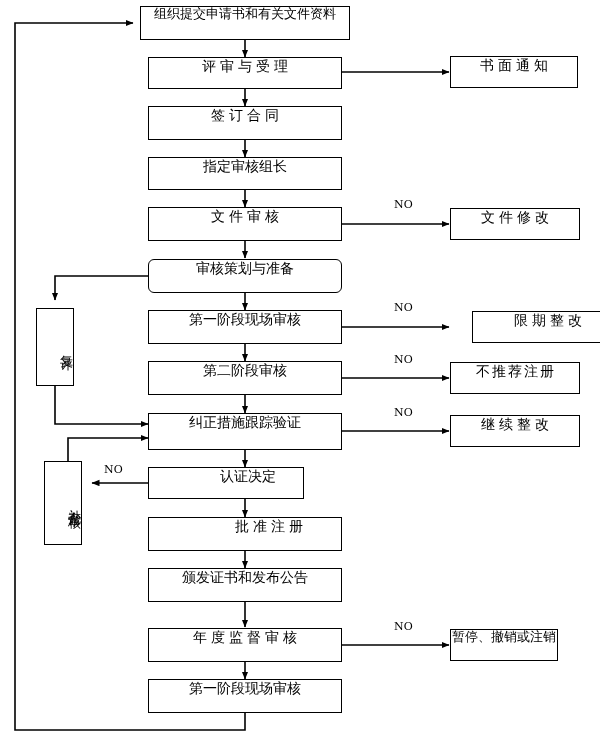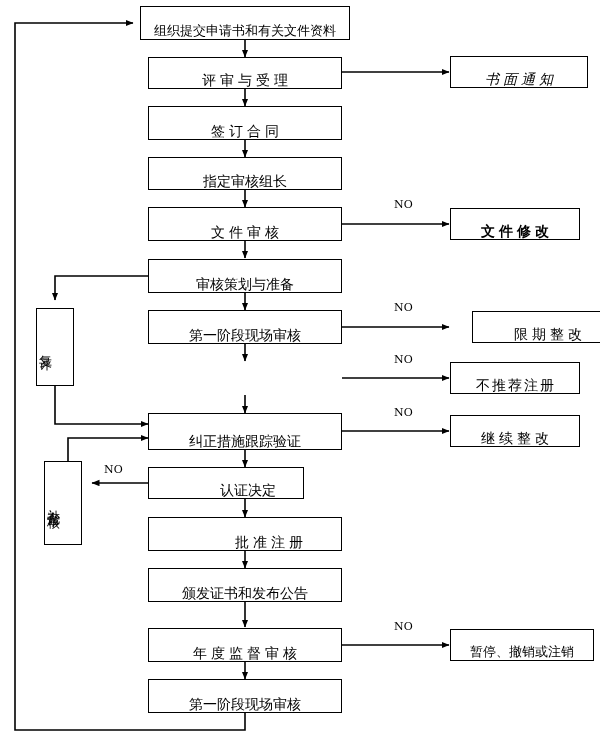--- a/index.html
+++ b/index.html
@@ -21,21 +21,21 @@
     top: 0;
     width: 600px;
     height: 746px;
   }
   .node {
     position: absolute;
     border: 1.5px solid #000000;
     background: #ffffff;
     box-sizing: border-box;
     display: flex;
-    align-items: flex-end;
+    align-items: flex-start;
     justify-content: center;
     text-align: center;
     color: #000000;
     font-family: "DejaVu Sans", "Liberation Sans", sans-serif;
     font-size: 14px;
     line-height: 1.15;
     z-index: 2;
   }
   .node.spaced {
     letter-spacing: 4px;
@@ -117,28 +117,31 @@
   </div>
 
   <div class="node" style="left:148px; top:157px; width:194px; height:33px;">
     <span>指定审核组长</span>
   </div>
 
   <div class="node spaced" style="left:148px; top:207px; width:194px; height:34px;">
     <span>文件审核</span>
   </div>
 
-  <div class="node" style="left:148px; top:259px; width:194px; height:34px;">
+  <div class="node" style="left:148px; top:259px; width:194px; height:34px;border-radius:6px;">
     <span>审核策划与准备</span>
   </div>
 
   <div class="node" style="left:148px; top:310px; width:194px; height:34px;">
     <span>第一阶段现场审核</span>
   </div>
 
+  <div class="node" style="left:148px; top:361px; width:194px; height:34px;">
+    <span>第二阶段审核</span>
+  </div>
 
   <div class="node" style="left:148px; top:413px; width:194px; height:37px;">
     <span>纠正措施跟踪验证</span>
   </div>
 
   <div class="node" style="left:148px; top:467px; width:156px; height:32px;padding-left:44px;">
     <span>认证决定</span>
   </div>
 
   <div class="node spaced" style="left:148px; top:517px; width:194px; height:34px;padding-left:48px;">
@@ -150,41 +153,41 @@
   </div>
 
   <div class="node" style="left:148px; top:568px; width:194px; height:34px;">
     <span>颁发证书和发布公告</span>
   </div>
 
   <div class="node" style="left:148px; top:679px; width:194px; height:34px;">
     <span>第一阶段现场审核</span>
   </div>
 
-  <div class="node spaced" style="left:450px; top:56px; width:138px; height:32px;font-style:italic;">
+  <div class="node spaced" style="left:450px; top:56px; width:128px; height:32px;">
     <span>书面通知</span>
   </div>
 
-  <div class="node spaced" style="left:450px; top:208px; width:130px; height:32px;font-weight:bold;">
+  <div class="node spaced" style="left:450px; top:208px; width:130px; height:32px;">
     <span>文件修改</span>
   </div>
 
   <div class="node spaced" style="left:472px; top:311px; width:152px; height:32px;">
     <span>限期整改</span>
   </div>
 
   <div class="node spaced" style="left:450px; top:362px; width:130px; height:32px; letter-spacing:2px; text-indent:2px;">
     <span>不推荐注册</span>
   </div>
 
   <div class="node spaced" style="left:450px; top:415px; width:130px; height:32px;">
     <span>继续整改</span>
   </div>
 
-  <div class="node" style="left:450px; top:629px; width:144px; height:32px; font-size:13px;">
+  <div class="node" style="left:450px; top:629px; width:108px; height:32px; font-size:13px;">
     <span>暂停、撤销或注销</span>
   </div>
 
   <div class="node vertical" style="left:36px; top:308px; width:38px; height:78px;">
     <span>复评</span>
   </div>
 
   <div class="node vertical" style="left:44px; top:461px; width:38px; height:84px;">
     <span>补充审核</span>
   </div>

